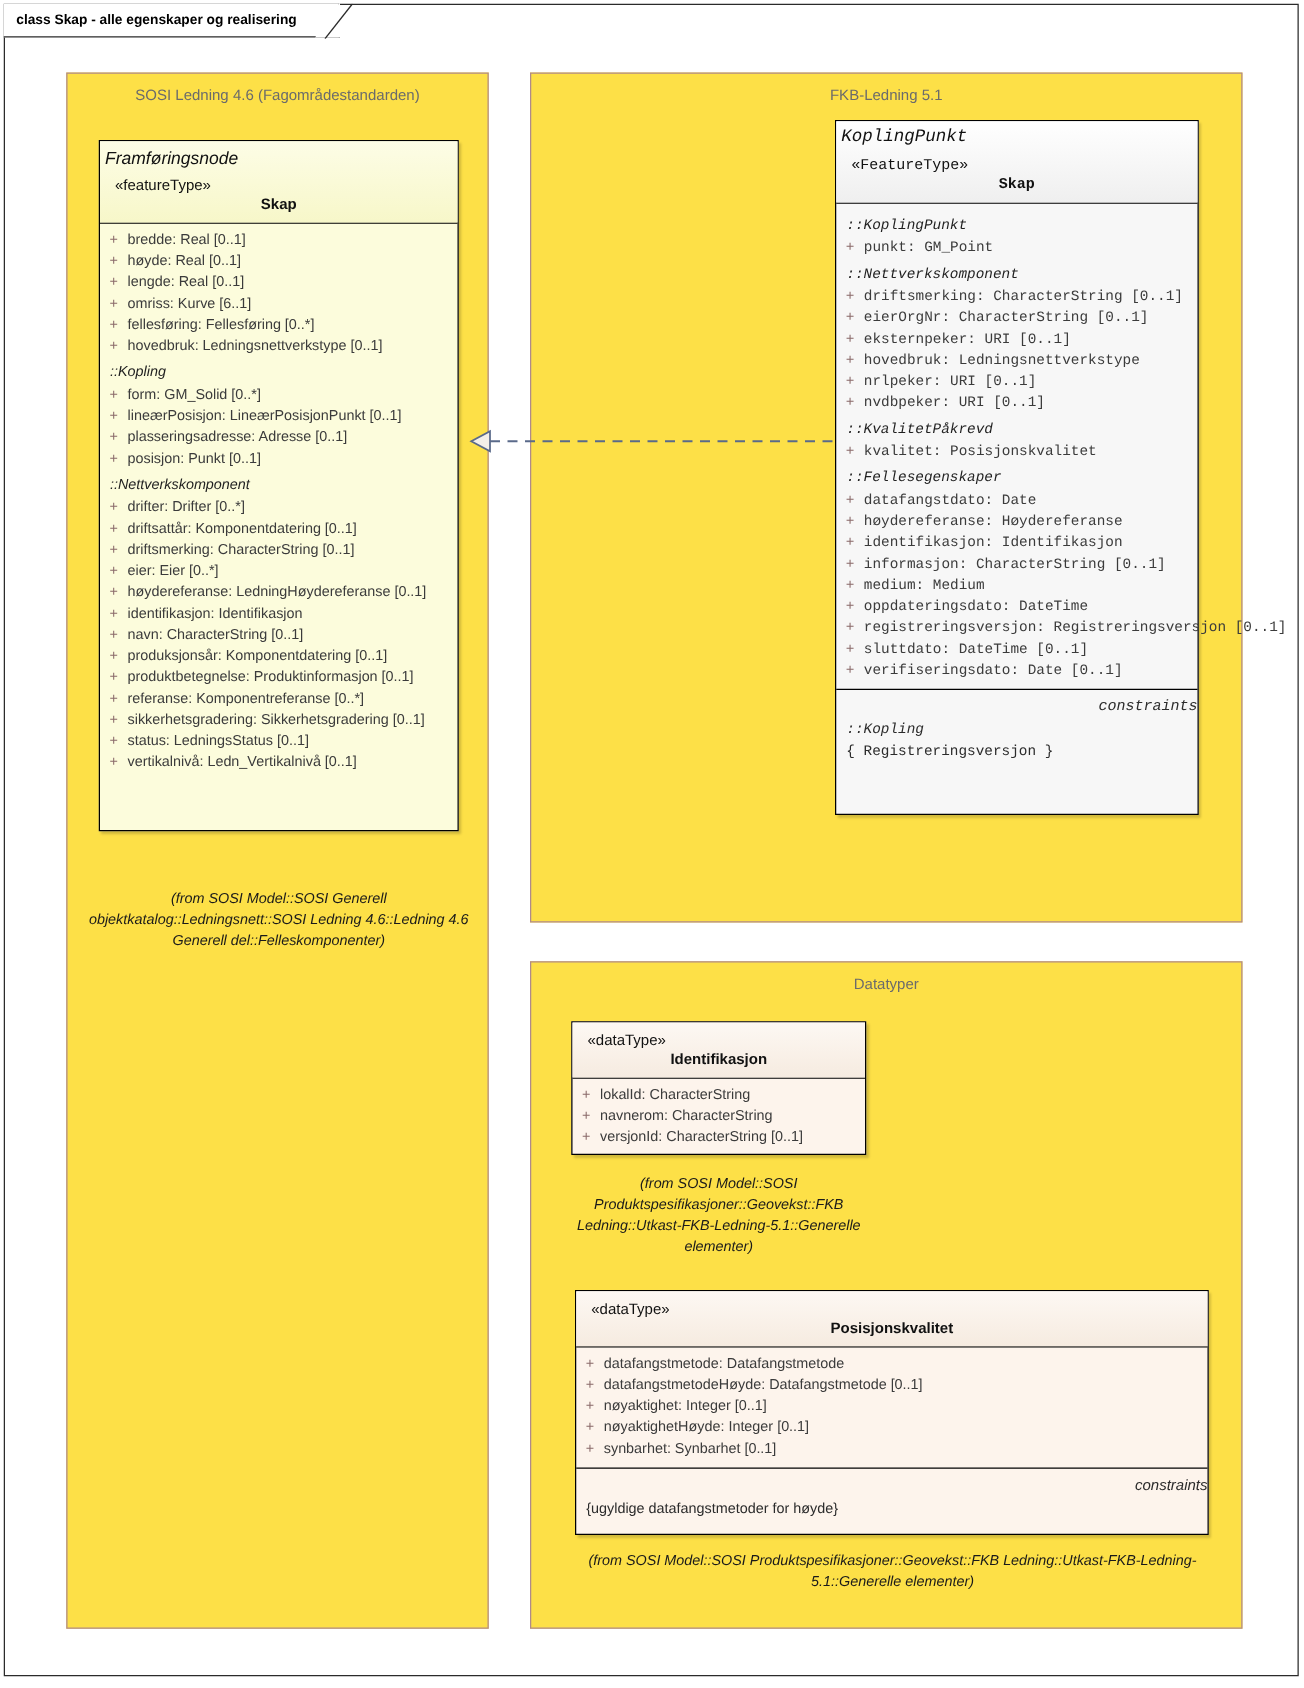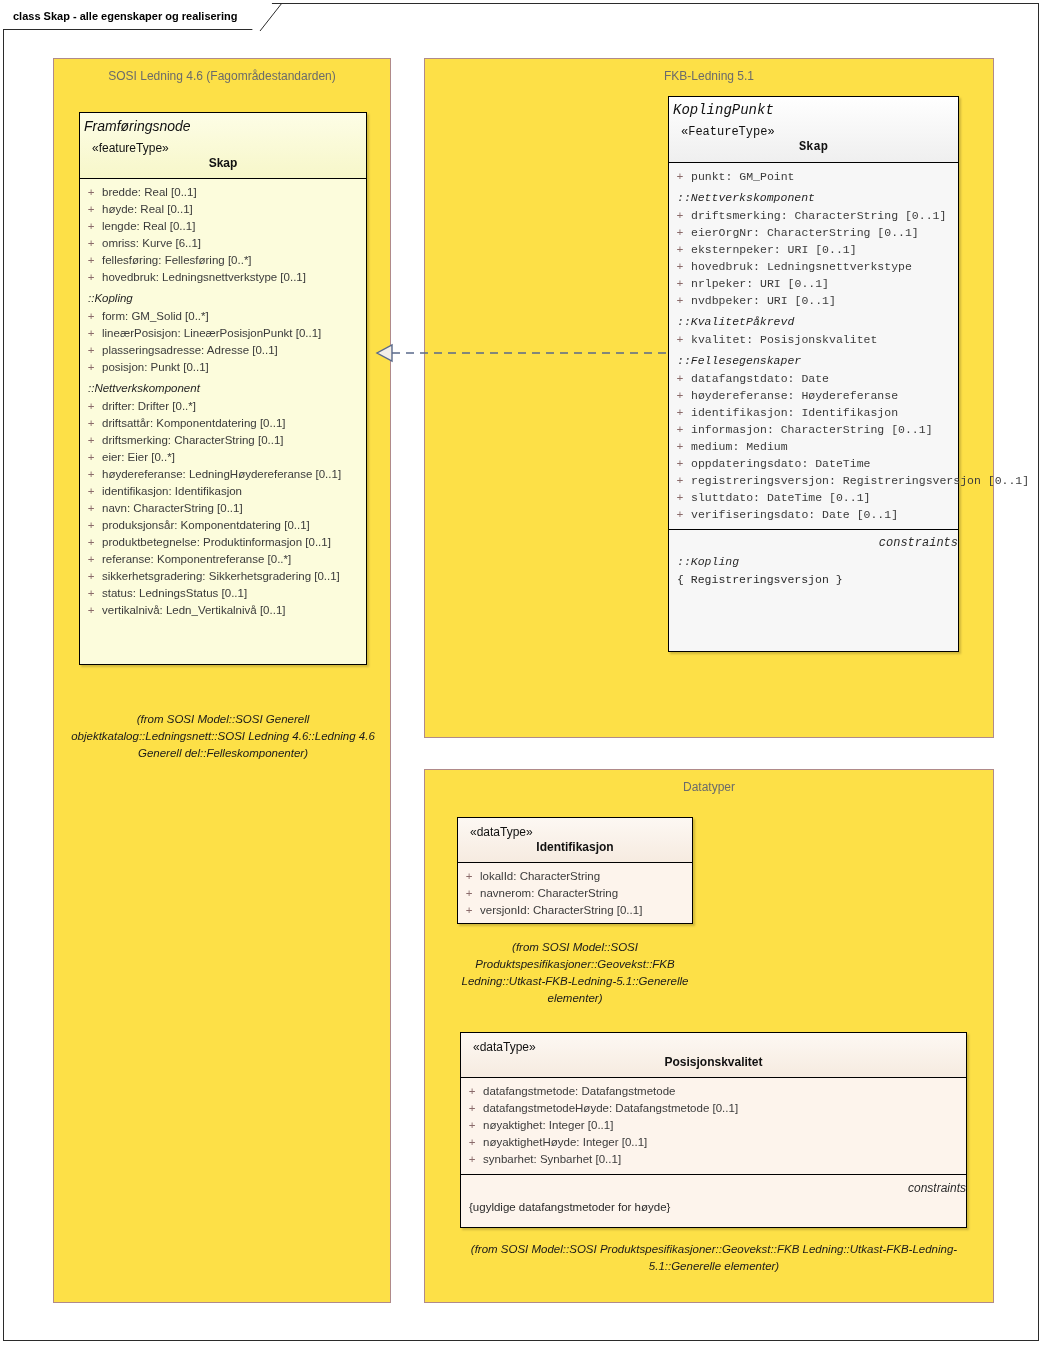--- a/index.html
+++ b/index.html
@@ -346,20 +346,21 @@
 </svg>
 
 <div class="uml-class" id="class-skap-fkb">
   <div class="uml-head">
     <div class="qualifier">KoplingPunkt</div>
     <div class="stereotype">«FeatureType»</div>
     <div class="classname">Skap</div>
   </div>
   <div class="uml-sep"></div>
   <div class="uml-body">
+      <div class="group">::KoplingPunkt</div>
       <div class="attr">
         <span class="vis">+</span>
         <span class="sig">punkt: GM_Point</span>
       </div>
       <div class="group">::Nettverkskomponent</div>
       <div class="attr">
         <span class="vis">+</span>
         <span class="sig">driftsmerking: CharacterString [0..1]</span>
       </div>
       <div class="attr">

